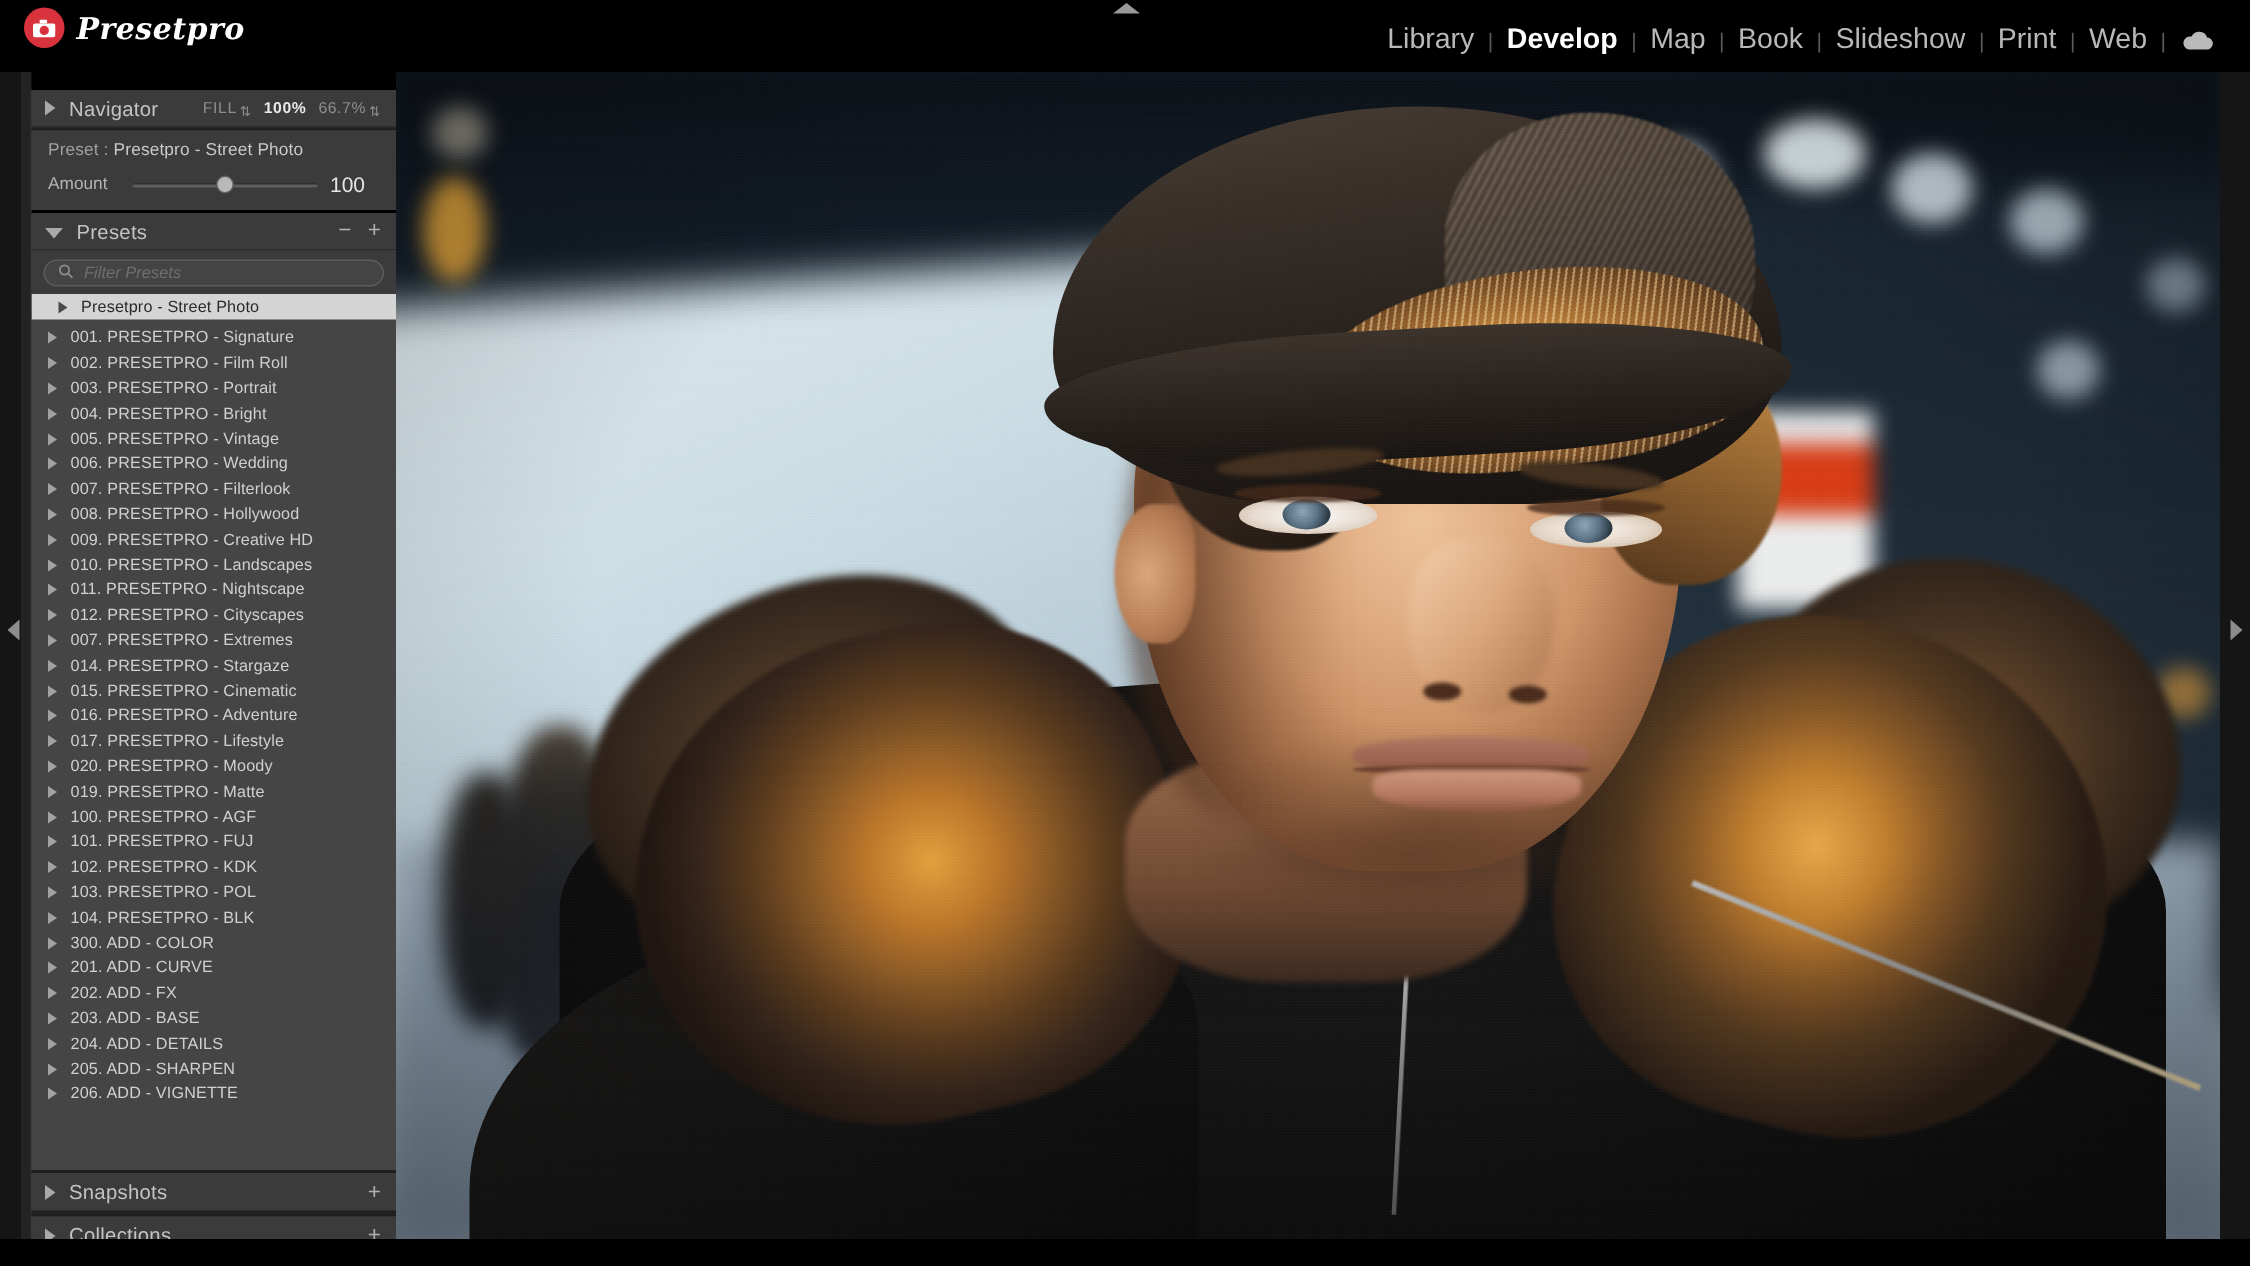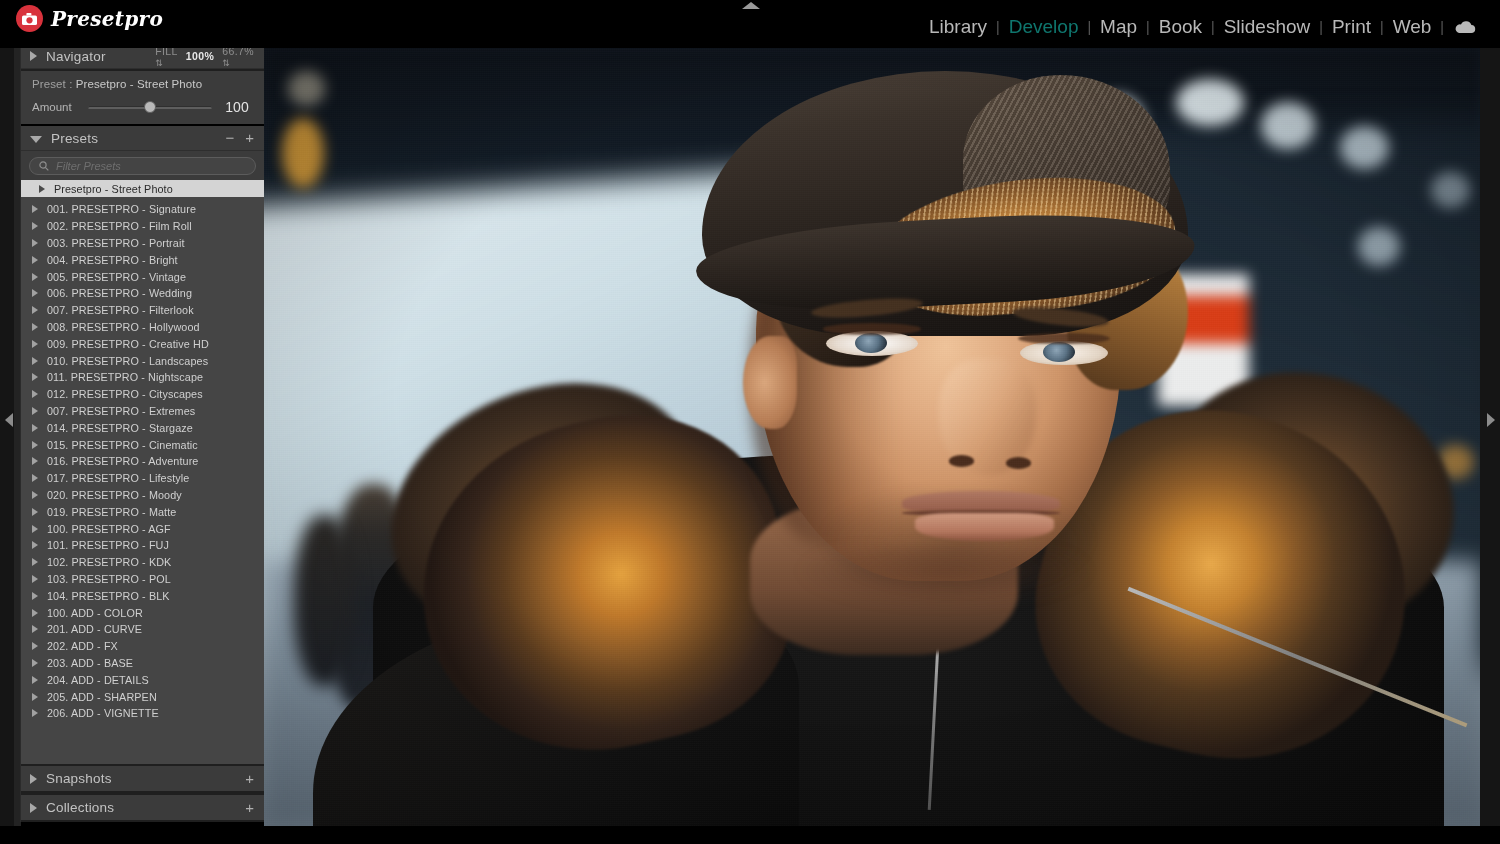--- a/index.html
+++ b/index.html
@@ -27,35 +27,35 @@
     color: #fff; font-family: "DejaVu Serif", serif; font-style: italic;
     font-size: 20px; font-weight: 700; letter-spacing: .3px;
   }
 
   .modulebar {
     position: absolute; right: 18px; top: 16px;
     display: flex; align-items: center; gap: 0;
     font-size: 19px; color: #b8b8b8; white-space: nowrap;
   }
   .modulebar .mod { padding: 0 9px; cursor: default; }
-  .modulebar .mod.active { color: #0f766e; font-weight: 400; }
+  .modulebar .mod.active { color: #ffffff; font-weight: 700; }
   .modulebar .sep { color: #5a5a5a; font-size: 14px; }
   .cloud-icon { padding: 0 6px 0 10px; display: flex; align-items: center; }
 
   
   .top-arrow {
     position: absolute; left: 742px; top: 2px;
     width: 0; height: 0;
     border-left: 9px solid transparent; border-right: 9px solid transparent;
     border-bottom: 7px solid #9a9a9a;
   }
 
   
   .leftpanel {
-    position: absolute; left: 20px; top: 44px; width: 244px; height: 778px;
+    position: absolute; left: 20px; top: 60px; width: 244px; height: 778px;
     background: #3b3b3b; border-left: 1px solid #2b2b2b;
     display: flex; flex-direction: column;
   }
   .panel-edge-left {
     position: absolute; left: 0; top: 48px; width: 20px; height: 778px;
     background: #151515;
   }
   .panel-edge-left .arrow {
     position: absolute; left: 5px; top: 365px;
     width: 0; height: 0;
@@ -79,21 +79,21 @@
     border-left: 7px solid #a9a9a9;
   }
   .panel-header .tri.down {
     border-left: 6px solid transparent; border-right: 6px solid transparent;
     border-top: 7px solid #a9a9a9; border-bottom: none;
     margin-top: 2px;
   }
   .panel-header .title { flex: 1; letter-spacing: .2px; }
 
   .zoomopts { display: flex; align-items: center; gap: 8px; font-size: 10.5px; color: #8e8e8e; letter-spacing: .4px; }
-  .zoomopts .z { display: flex; align-items: flex-start; gap: 2px; flex-direction: column; }
+  .zoomopts .z { display: flex; align-items: flex-end; gap: 2px; }
   .zoomopts .z.active { color: #e8e8e8; font-weight: 700; }
   .stepper { display: inline-block; font-size: 9px; line-height: 8px; color: #8e8e8e; }
 
   .panel-divider { height: 2px; background: #1f1f1f; }
 
   
   .amountbox { background: #3b3b3b; padding: 7px 10px 9px 11px; border-bottom: 2px solid #000000; }
   .preset-line { color: #c9c9c9; font-size: 11.5px; margin-bottom: 9px; letter-spacing: .1px; }
   .preset-line .lbl { color: #a0a0a0; }
   .amount-row { display: flex; align-items: center; gap: 8px; }
@@ -102,21 +102,21 @@
   .slider .track {
     position: absolute; top: 5px; left: 0; right: 0; height: 3px;
     background: #5e5e5e; border-radius: 2px;
     box-shadow: inset 0 1px 0 #2f2f2f;
   }
   .slider .knob {
     position: absolute; top: 0px; left: 50%; margin-left: -6px;
     width: 12px; height: 12px; border-radius: 50%;
     background: #b9b9b9; border: 1px solid #606060;
   }
-  .amount-row .val { color: #e4e4e4; font-size: 14px; width: 34px; text-align: center; }
+  .amount-row .val { color: #e4e4e4; font-size: 14px; width: 34px; text-align: left; }
 
   
   .presets-wrap { background: #3b3b3b; display: flex; flex-direction: column; flex: 1; min-height: 0; }
   .plusminus { display: flex; align-items: center; gap: 11px; color: #b0b0b0; font-size: 15px; line-height: 10px; }
 
   .filterbox { padding: 6px 8px 5px 8px; background: #3b3b3b; }
   .filterinput {
     display: flex; align-items: center; gap: 7px;
     height: 18px; border: 1px solid #5c5c5c; border-radius: 9px;
     background: #444; padding: 0 9px;
@@ -601,21 +601,21 @@
           <div class="preset-row group">
             <span class="tri"></span>
             <span>103. PRESETPRO - POL</span>
           </div>
           <div class="preset-row group">
             <span class="tri"></span>
             <span>104. PRESETPRO - BLK</span>
           </div>
           <div class="preset-row group">
             <span class="tri"></span>
-            <span>100. ADD - COLOR</span>
+            <span>300. ADD - COLOR</span>
           </div>
           <div class="preset-row group">
             <span class="tri"></span>
             <span>201. ADD - CURVE</span>
           </div>
           <div class="preset-row group">
             <span class="tri"></span>
             <span>202. ADD - FX</span>
           </div>
           <div class="preset-row group">

